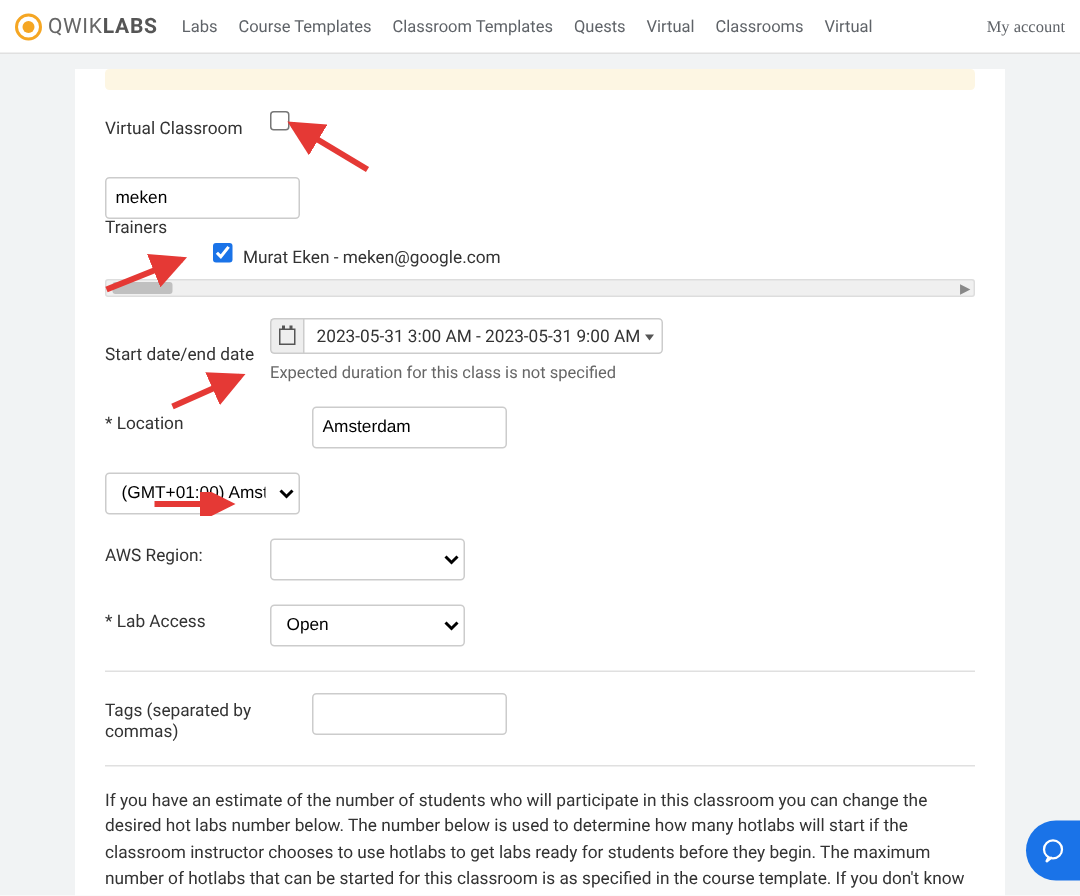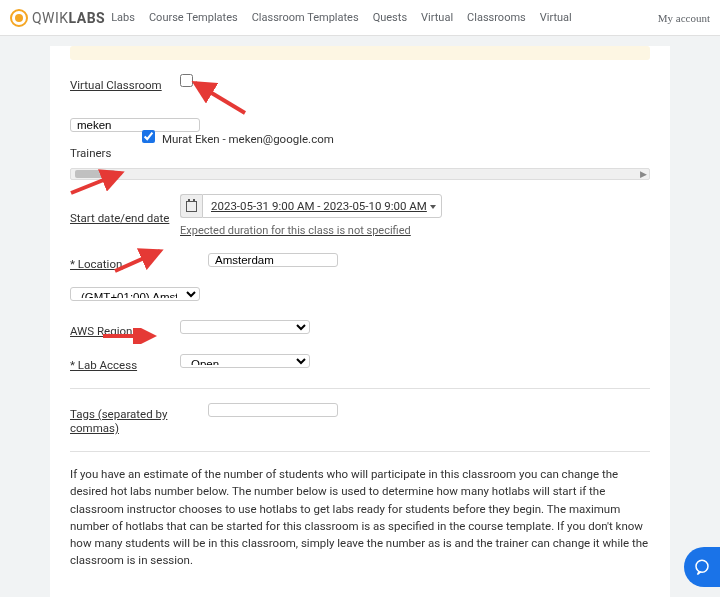--- a/index.html
+++ b/index.html
@@ -14,21 +14,21 @@
     position: relative;
   }
   .topnav {
     background: #fff;
     height: 36px;
     display: flex;
     align-items: center;
     padding: 0 10px;
     border-bottom: 1px solid #e0e0e0;
   }
-  .logo { display: flex; align-items: center; gap:4px; }
+  .logo { display: flex; align-items: center; gap:4px; margin-right: 10px; }
   .logo-icon {
     width: 18px; height: 18px; border:2px solid #f5a623; border-radius:50%;
     position: relative; display:inline-block;
   }
   .logo-icon::after{
     content:""; position:absolute; width:8px; height:8px; background:#f5a623;
     border-radius:50%; top:3px; left:3px;
   }
   .logo-text { font-size:14px; font-weight:400; color:#666; letter-spacing:0.5px;}
   .logo-text b{ color:#555; font-weight:700;}
@@ -47,32 +47,31 @@
     background:#fdf6e3;
     height:14px;
     border-radius:3px;
     margin:10px 0 14px 0;
   }
   .form-row{
     display:flex;
     align-items:flex-start;
     margin-bottom:16px;
     font-size:11.5px;
-    text-decoration:underline;
   }
   .form-label{
     width:110px;
     color:#333;
     padding-top:4px;
   }
   .form-control{
     flex:1;
   }
   .txt, input[type=text], select{
-    height:14px;
+    height:28px;
     border:1px solid #ccc;
     border-radius:3px;
     padding:2px 6px;
     font-size:11.5px;
     background:#fff;
   }
   .txt-small{ width:130px;}
   .txt-med{ width:130px;margin-left:28px;}
   .sel{ width:130px;}
   .trainers-block{ margin-top:-6px;}
@@ -156,41 +155,41 @@
   <div class="form-row" style="margin-bottom:6px;">
     <div class="form-label"></div>
     <div class="form-control"></div>
   </div>
 
   <div style="margin-bottom:4px;">
     <input type="text" class="txt txt-small" value="meken" style="">
   </div>
 
   <div class="trainers-block" style="margin-bottom:8px;">
+    <div style="font-size:11.5px; color:#333; margin-bottom:4px;">Trainers</div>
     <div style="padding-left:72px;">
       <input type="checkbox" class="chk" checked="" style="">
       <span class="trainer-name">Murat Eken - meken@google.com</span>
     </div>
-    <div style="font-size:11.5px; color:#333; margin-bottom:4px;">Trainers</div>
   </div>
 
   <div class="hscroll">
     <div class="thumb"></div>
     <div class="arrowR">▶</div>
   </div>
 
   <div class="form-row" style="align-items:center;">
     <div class="form-label">Start date/end date</div>
     <div class="form-control">
       <div class="dategroup">
         <div class="cal-btn">
           <span class="cal-glyph"></span>
         </div>
         <div class="date-btn">
-          <span>2023-05-31 9:00 AM - 2023-05-10 9:00 AM</span>
+          <span>2023-05-31 3:00 AM - 2023-05-31 9:00 AM</span>
         </div>
       </div>
       <div class="hint">Expected duration for this class is not specified</div>
     </div>
   </div>
 
   <div class="form-row">
     <div class="form-label">* Location</div>
     <div class="form-control">
       <input type="text" class="txt txt-med" value="Amsterdam" style="">

